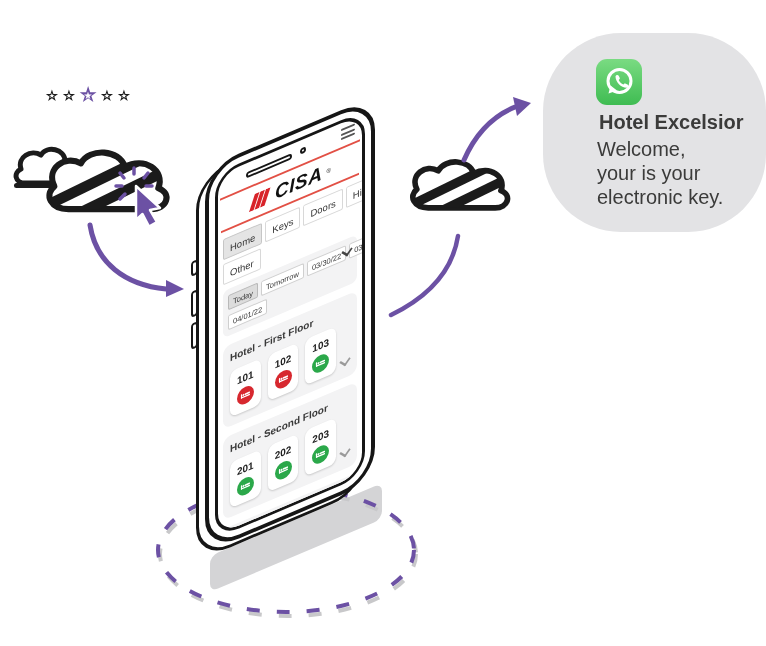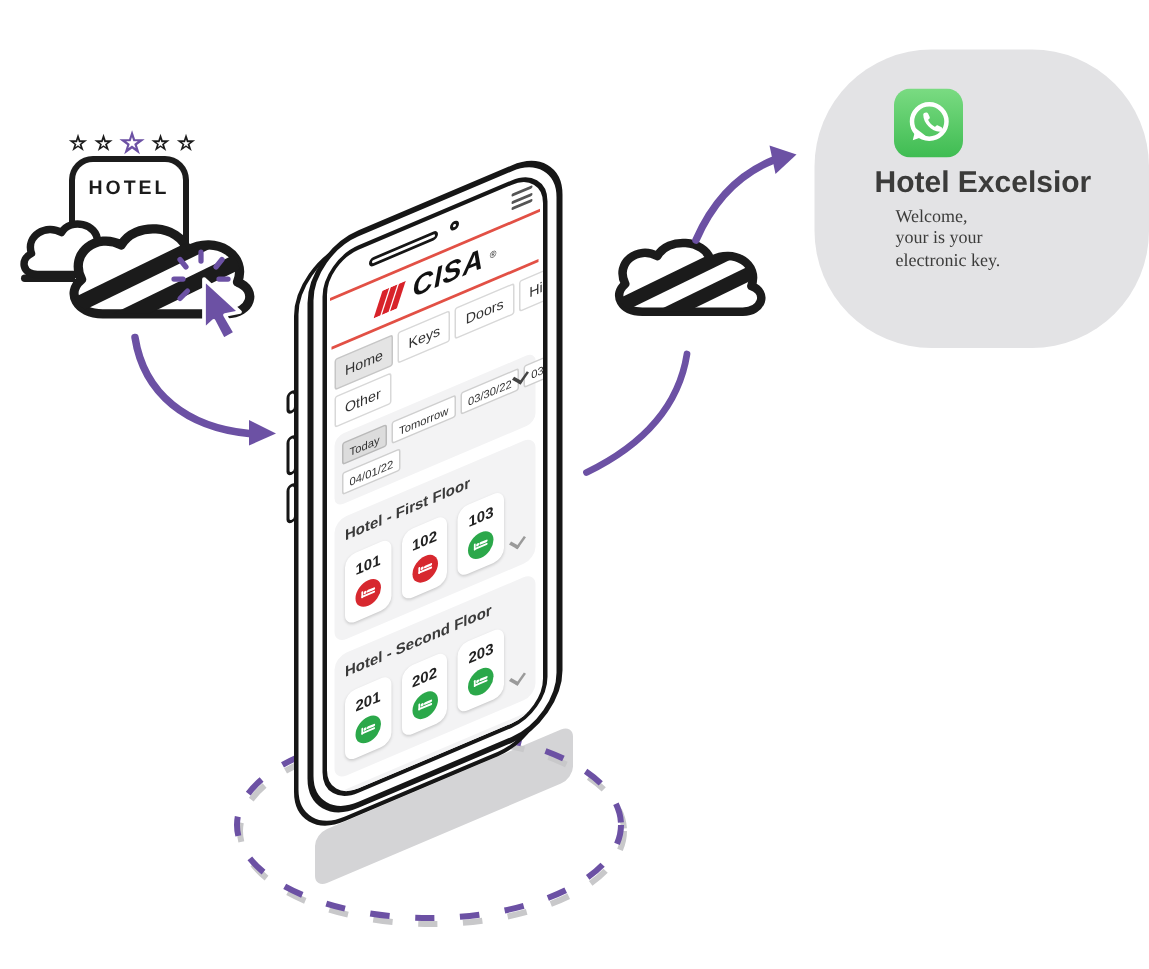--- a/index.html
+++ b/index.html
@@ -92,40 +92,37 @@
   .room-num { font-size:10px; font-weight:600; color:#222; }
   .badge { width:17px; height:17px; border-radius:50%; display:flex; align-items:center; justify-content:center; }
   .badge.red { background:#D7282F; }
   .badge.green { background:#2BA84A; }
   .rooms .chev.row-end { top:auto; bottom:4px; }
 
   
   .wa-card { position:absolute; left:543px; top:33px; width:223px; height:199px;
     background:#E3E3E5; border-radius:78px; z-index:2; }
   .wa-icon { position:absolute; left:53px; top:26px; width:46px; height:46px; }
-  .wa-title { position:absolute; left:40px; top:78px; font-size:20px; font-weight:bold; color:#3B3B3A; }
-  .wa-lines { position:absolute; left:54px; top:104px; font-size:12px; color:#3B3B3A; line-height:1.2;font-family:Liberation Serif, serif; }
+  .wa-title { position:absolute; left:56px; top:78px; font-size:20px; font-weight:bold; color:#3B3B3A; }
+  .wa-lines { position:absolute; left:54px; top:104px; font-size:20px; color:#3B3B3A; line-height:1.2; }
 </style>
 </head>
 <body>
 
 <div class="canvas">
 
   <div class="stars-row">
     <span class="star"></span>
     <span class="star"></span>
     <span class="star big"></span>
     <span class="star"></span>
     <span class="star"></span>
   </div>
 
   <div class="ground-line"></div>
-  <div class="hotel-sign">
-    <span class="label">HOTEL</span>
-  </div>
 
   <svg class="cloud-svg" style="left:12px; top:144px;" width="58" height="46" viewBox="0 0 58 46">
     <path d="M 13 39 C 3 39 1 29 9 25 C 5 13 19 5 29 11 C 35 1 53 5 53 17 C 61 21 57 39 45 39 Z" fill="#ffffff" stroke="#1b1b1b" stroke-width="5" stroke-linejoin="round"></path>
   </svg>
 
   <svg class="cloud-svg" style="left:26px; top:144px;" width="166" height="74" viewBox="0 0 160 84">
     <defs>
         <clipPath id="cclip1">
       <path d="M 34 74 C 14 74 6 58 18 48 C 8 28 30 12 48 22 C 58 4 92 6 98 26 C 120 14 144 30 136 50 C 152 56 146 74 128 74 Z"></path>
     </clipPath>

